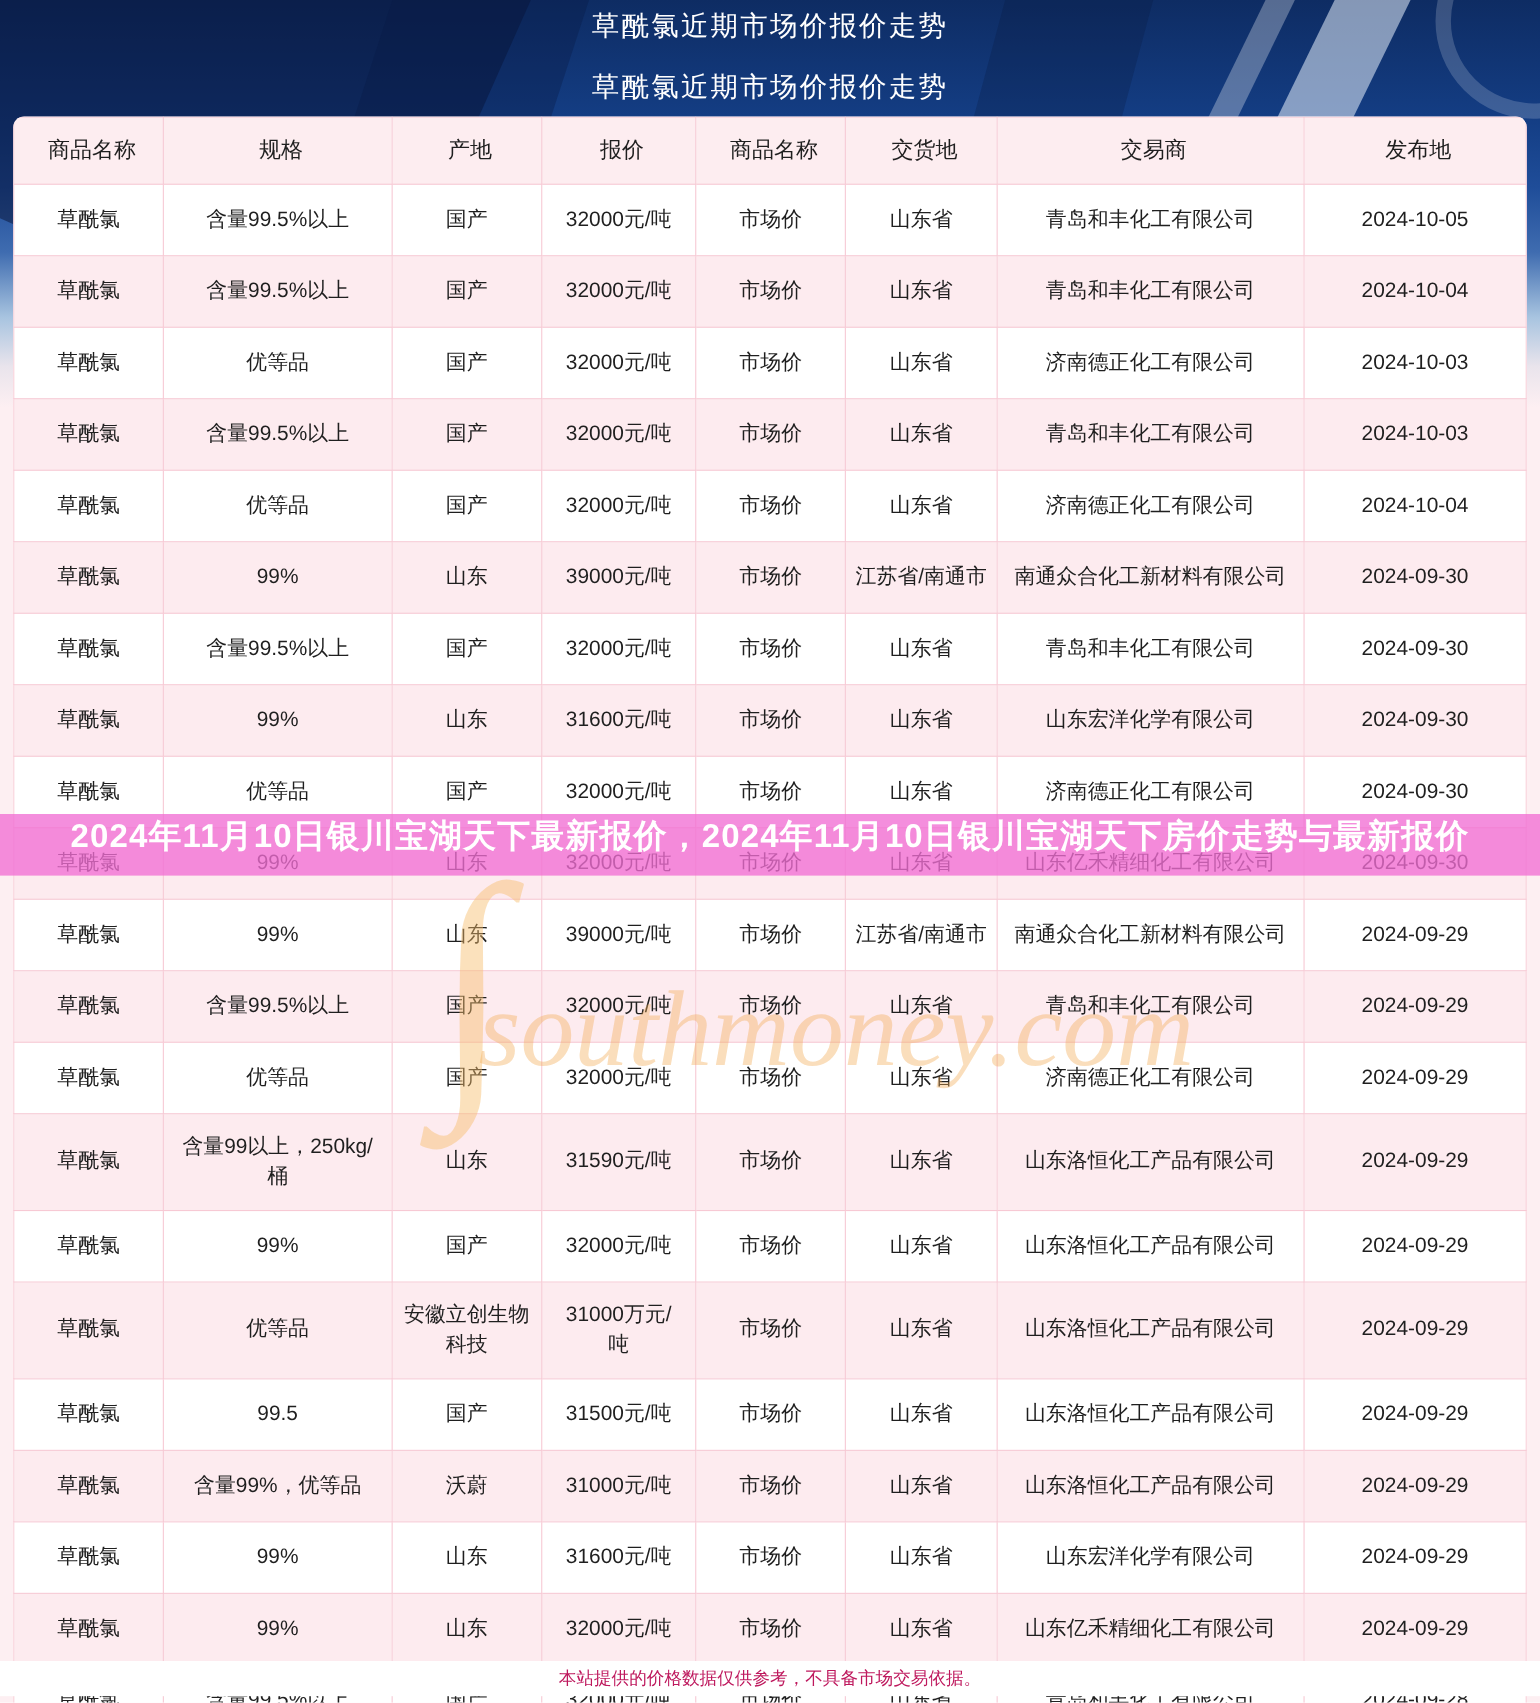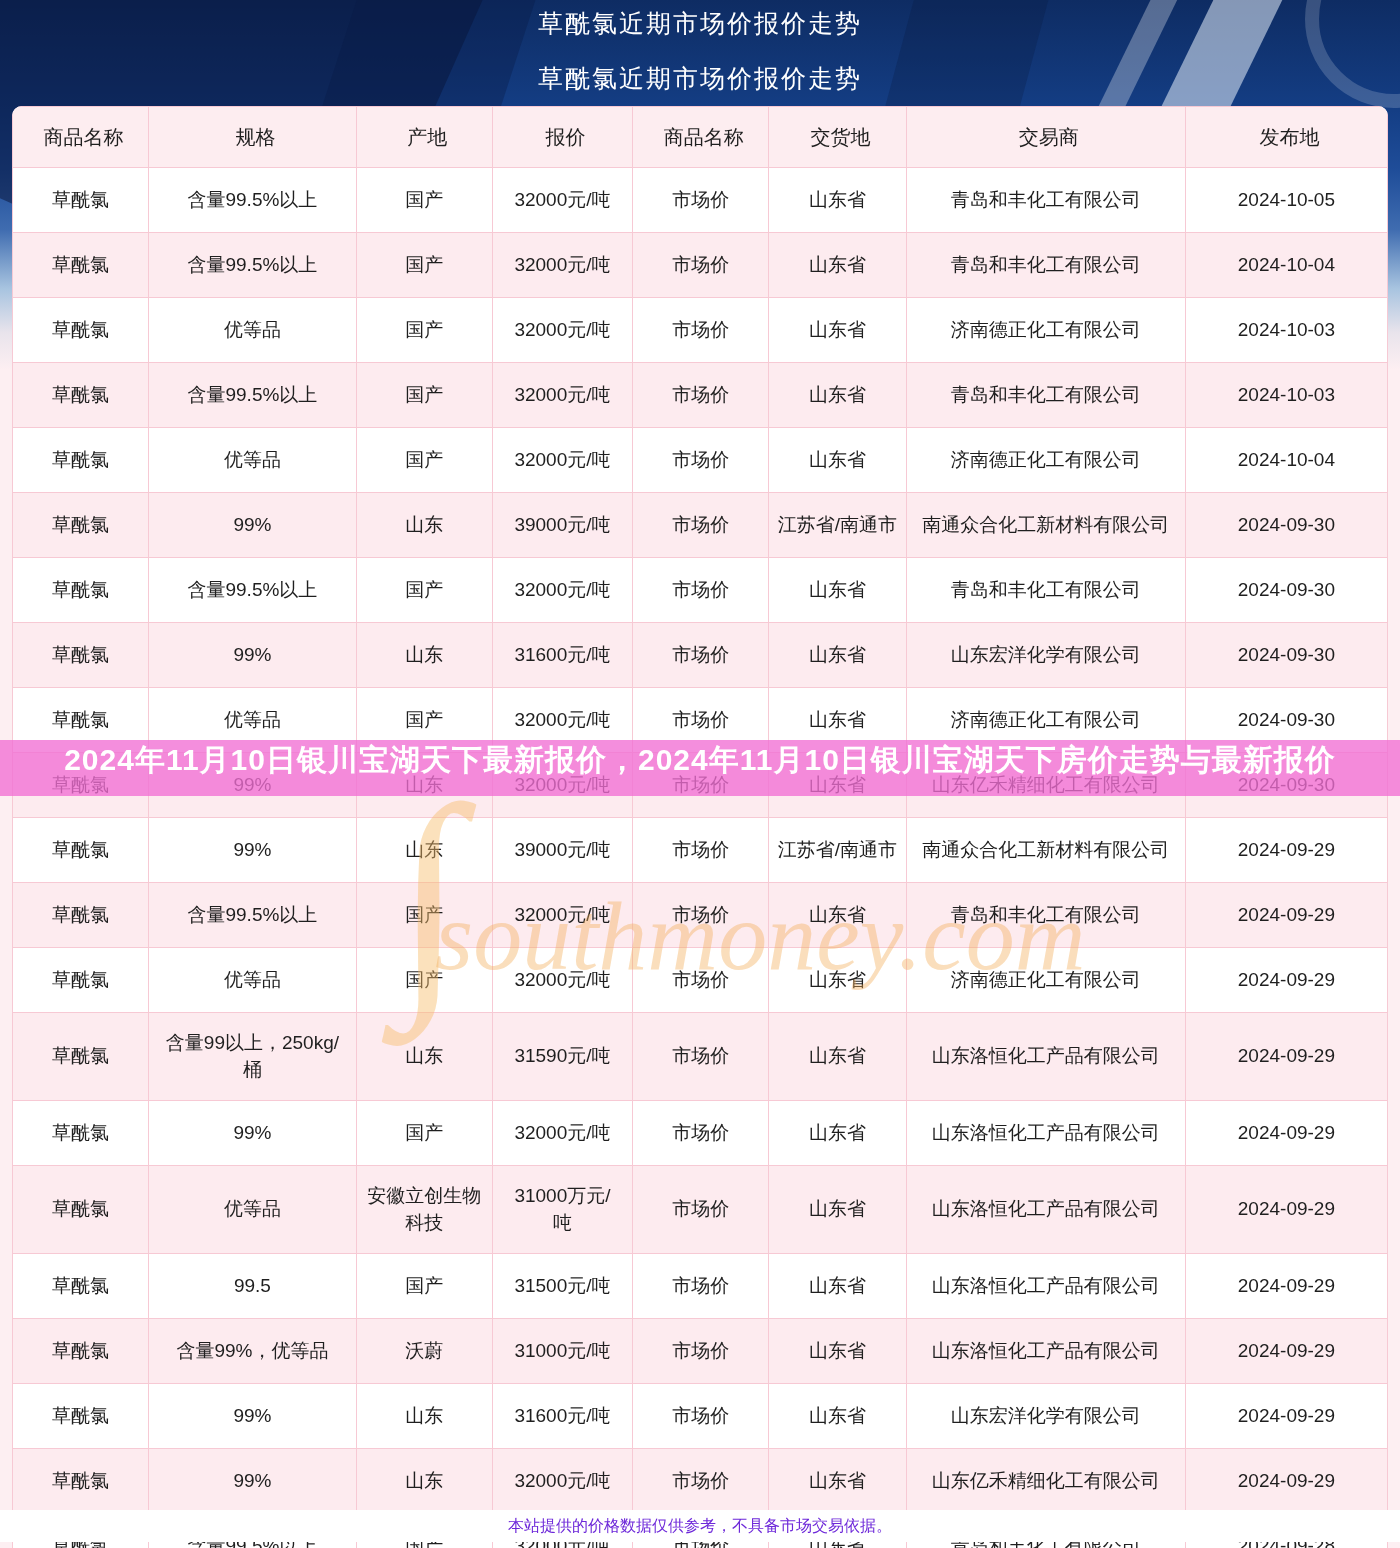--- a/index.html
+++ b/index.html
@@ -41,21 +41,21 @@
   .wm-en{position:absolute;left:25px;top:85px;font-size:98px;white-space:nowrap;
     font-family:"Liberation Serif","DejaVu Serif",serif;font-style:italic;color:rgba(243,173,88,0.40);}
 
   
   .banner{position:absolute;left:0;top:740px;width:1400px;height:56px;z-index:6;
     background:rgba(241,110,212,0.78);display:flex;align-items:flex-start;justify-content:center;}
   .banner span{color:#ffffff;font-size:30px;font-weight:700;letter-spacing:1px;white-space:nowrap;}
 
   
   .footer{position:absolute;left:0;top:1510px;width:1400px;height:32px;background:#ffffff;z-index:2;
-    display:flex;align-items:center;justify-content:center;font-size:16px;color:#6d28d9;}
+    display:flex;align-items:center;justify-content:center;font-size:16px;color:#be185d;}
 </style>
 </head>
 <body>
 
 <div class="page">
 
   <div class="hero-bg">
     <div class="sh sh1"></div>
     <div class="sh sh2"></div>
     <div class="sh sh6"></div>

